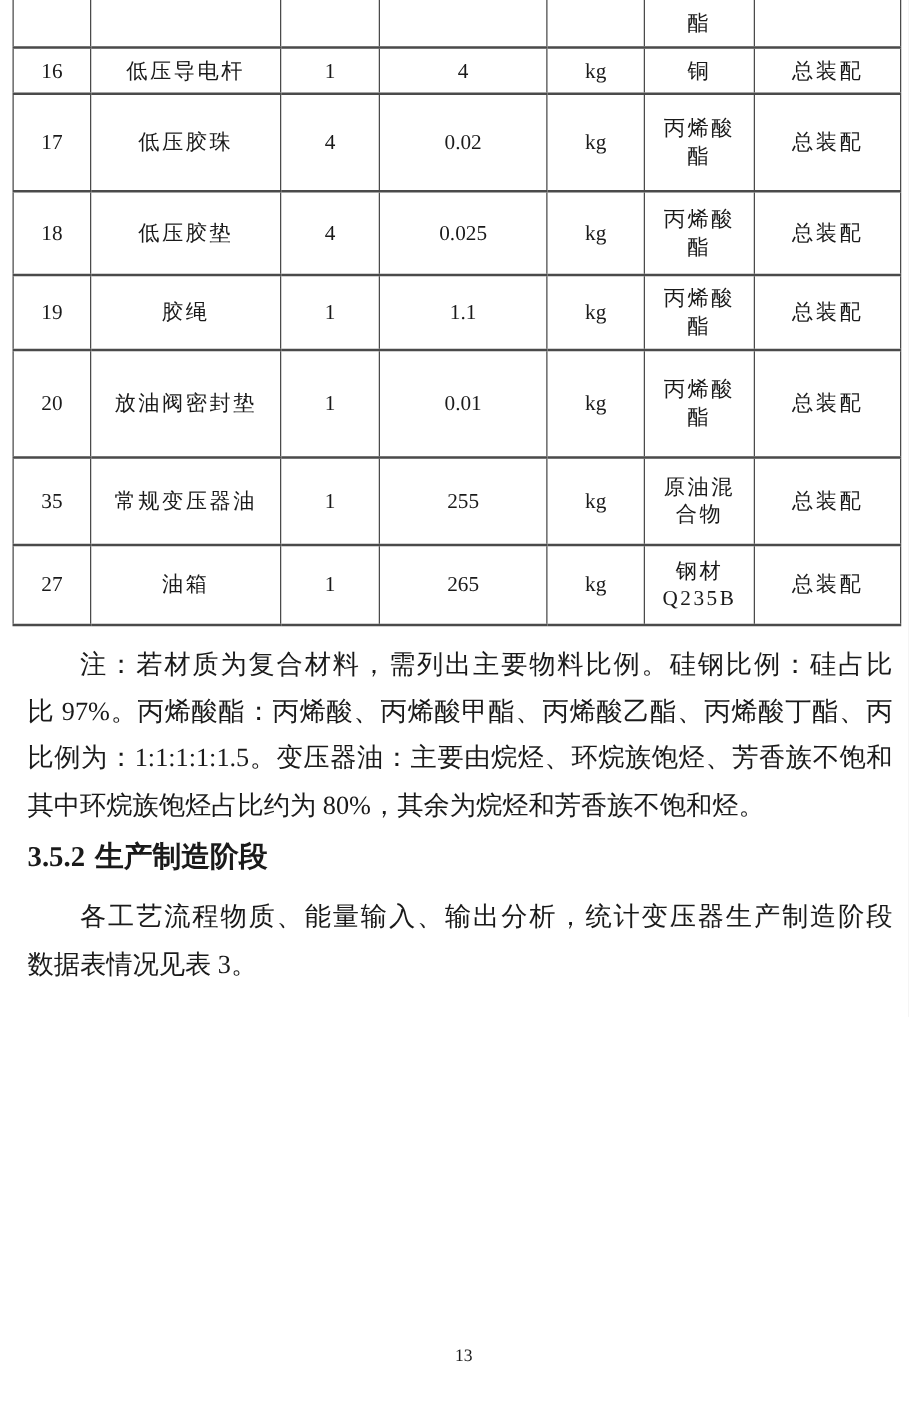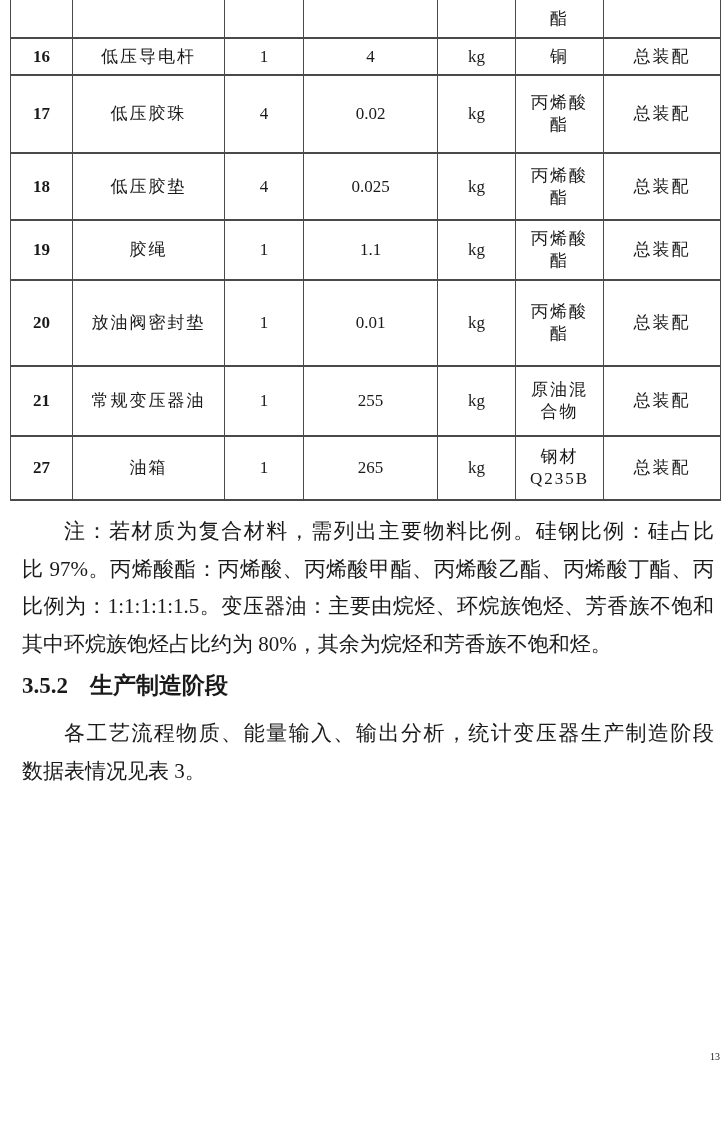--- a/index.html
+++ b/index.html
@@ -21,38 +21,38 @@
     border-left:1px solid #4a4a4a;
     border-right:1px solid #4a4a4a;
     border-top:2px solid #4a4a4a;
     border-bottom:2px solid #4a4a4a;
     text-align:center;vertical-align:middle;
     font-size:17px;line-height:22px;
     padding:0 2px;overflow:hidden;
   }
   table.bom tr.carryover td{border-top:none;}
   td.cjk{letter-spacing:2px;}
-  td.no{font-weight:bold;}
+  td.no{font-weight:normal;}
   td.mat{white-space:pre-line;line-height:31px;}
   
   .textcol{position:absolute;left:22px;width:692px;}
   .tline{
     font-size:21px;line-height:37.6px;height:37.6px;
     text-align:justify;white-space:nowrap;
   }
   .tline.fill{text-align-last:justify;white-space:normal;overflow:hidden;}
   .tline.ind{text-indent:42px;}
   .heading{
     position:absolute;left:22px;top:670px;
     font-size:23px;font-weight:bold;line-height:32px;
   }
-  .heading .hnum{margin-right:22px;}
+  .heading .hnum{margin-right:8px;}
   .pagenum{
-    position:absolute;left:22px;top:1051px;width:698px;
-    text-align:right;font-size:10px;
+    position:absolute;left:22px;top:1078px;width:698px;
+    text-align:center;font-size:14px;
   }
 </style>
 </head>
 <body>
 
 <div class="page">
 
   <table class="bom">
     <colgroup>
       <col style="width:62px">
@@ -116,21 +116,21 @@
       <td class="no">20</td>
       <td class="cjk">放油阀密封垫</td>
       <td>1</td>
       <td>0.01</td>
       <td>kg</td>
       <td class="cjk mat">丙烯酸
 酯</td>
       <td class="cjk">总装配</td>
     </tr>
     <tr style="height:70px">
-      <td class="no">21</td>
+      <td class="no">35</td>
       <td class="cjk">常规变压器油</td>
       <td>1</td>
       <td>255</td>
       <td>kg</td>
       <td class="cjk mat">原油混
 合物</td>
       <td class="cjk">总装配</td>
     </tr>
     <tr style="height:64px">
       <td class="no">27</td>

